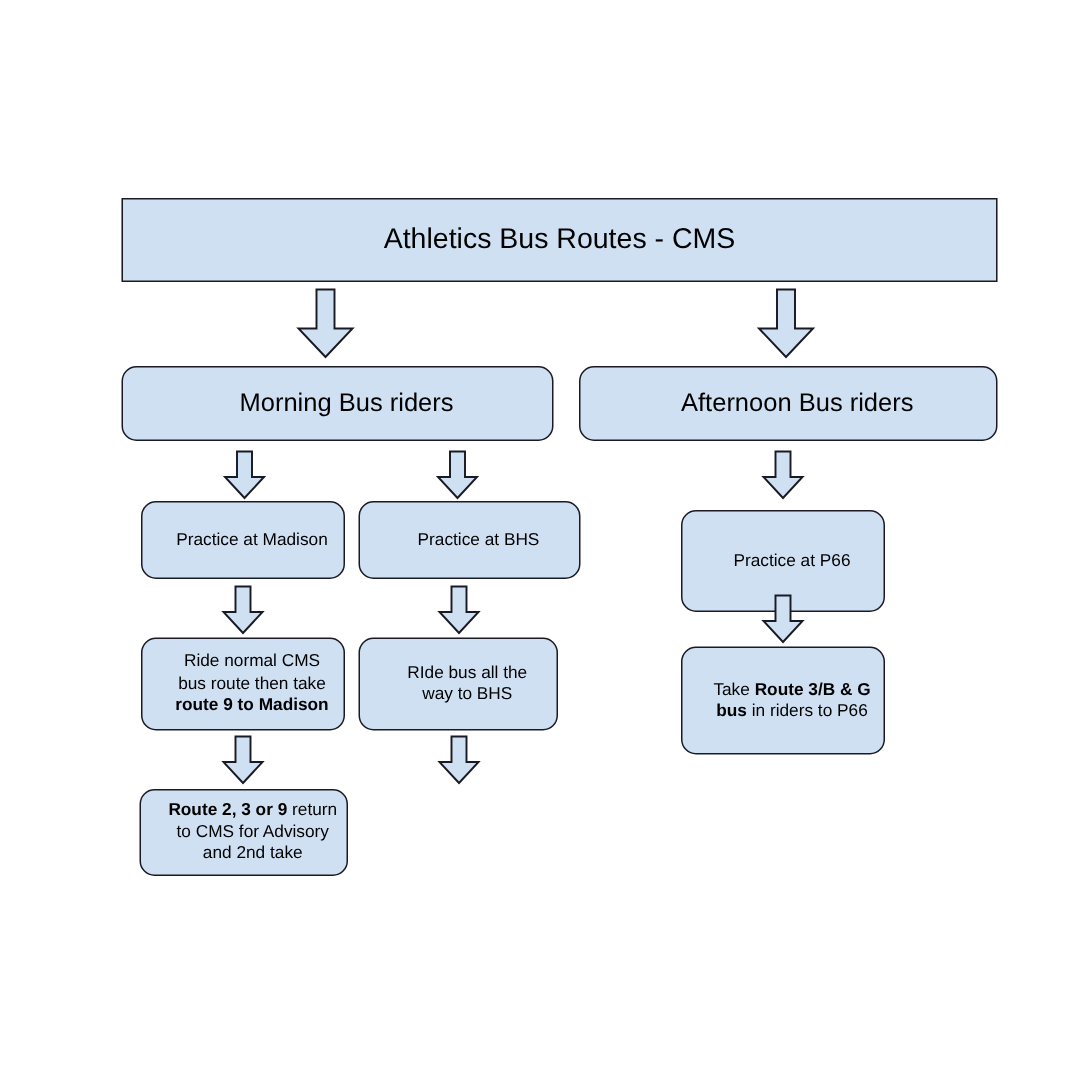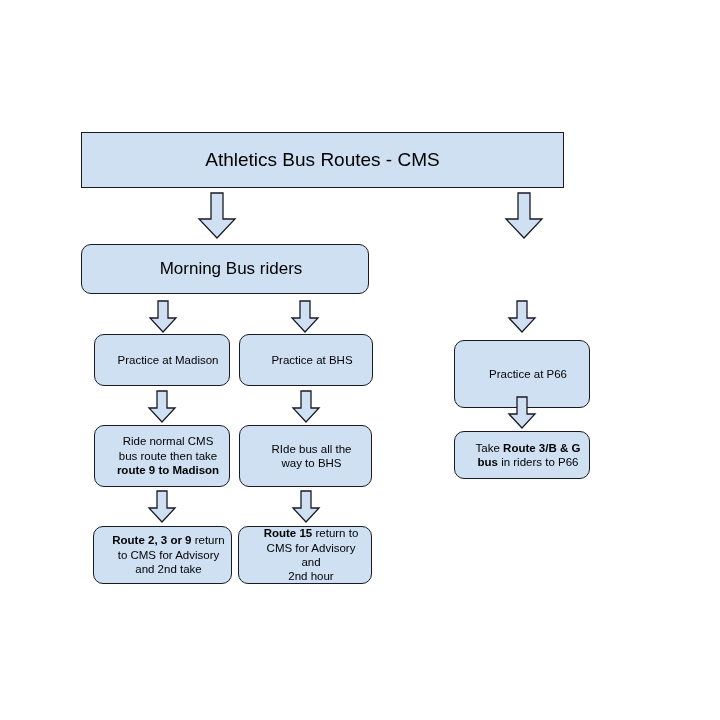--- a/index.html
+++ b/index.html
@@ -55,40 +55,43 @@
   .arrow {
     position: absolute;
   }
   .arrow svg { display: block; }
 </style>
 </head>
 <body>
 
 <div id="canvas">
 
-  <div class="node square title-node" style="left:81px; top:132px; width:483px; height:56px;">
+  <div class="node square title-node" style="left:81px; top:132px; width:584px; height:56px;">
     <span class="txt">Athletics Bus Routes - CMS</span>
   </div>
 
   <div class="arrow" style="left:197px; top:192px; width:40px; height:48px;">
     <svg width="40" height="48" viewBox="0 0 40 48">
       <polygon points="14,1 26,1 26,27 38,27 20,46 2,27 14,27" fill="#cfe0f3" stroke="#1a1a24" stroke-width="1.3"></polygon>
     </svg>
   </div>
 
   <div class="arrow" style="left:504px; top:192px; width:40px; height:48px;">
     <svg width="40" height="48" viewBox="0 0 40 48">
       <polygon points="14,1 26,1 26,27 38,27 20,46 2,27 14,27" fill="#cfe0f3" stroke="#1a1a24" stroke-width="1.3"></polygon>
     </svg>
   </div>
 
   <div class="node rounded level2-node" style="left:81px; top:244px; width:288px; height:50px;">
     <span class="txt">Morning Bus riders</span>
   </div>
 
+  <div class="node rounded level2-node" style="left:386px; top:244px; width:279px; height:50px;">
+    <span class="txt">Afternoon Bus riders</span>
+  </div>
 
   <div class="arrow" style="left:148px; top:300px; width:30px; height:34px;">
     <svg width="30" height="34" viewBox="0 0 30 34">
       <polygon points="10,1 20,1 20,18 28,18 15,32 2,18 10,18" fill="#cfe0f3" stroke="#1a1a24" stroke-width="1.3"></polygon>
     </svg>
   </div>
 
   <div class="arrow" style="left:290px; top:300px; width:30px; height:34px;">
     <svg width="30" height="34" viewBox="0 0 30 34">
       <polygon points="10,1 20,1 20,18 28,18 15,32 2,18 10,18" fill="#cfe0f3" stroke="#1a1a24" stroke-width="1.3"></polygon>
@@ -98,21 +101,21 @@
   <div class="arrow" style="left:507px; top:300px; width:30px; height:34px;">
     <svg width="30" height="34" viewBox="0 0 30 34">
       <polygon points="10,1 20,1 20,18 28,18 15,32 2,18 10,18" fill="#cfe0f3" stroke="#1a1a24" stroke-width="1.3"></polygon>
     </svg>
   </div>
 
   <div class="node rounded practice-node" style="left:94px; top:334px; width:136px; height:52px;">
     <span class="txt">Practice at Madison</span>
   </div>
 
-  <div class="node rounded practice-node" style="left:239px; top:334px; width:134px; height:52px;">
+  <div class="node rounded practice-node" style="left:239px; top:334px; width:148px; height:52px;">
     <span class="txt">Practice at BHS</span>
   </div>
 
   <div class="node rounded practice-node" style="left:454px; top:340px; width:136px; height:68px;">
     <span class="txt">Practice at P66</span>
   </div>
 
   <div class="arrow" style="left:147px; top:390px; width:30px; height:34px;">
     <svg width="30" height="34" viewBox="0 0 30 34">
       <polygon points="10,1 20,1 20,18 28,18 15,32 2,18 10,18" fill="#cfe0f3" stroke="#1a1a24" stroke-width="1.3"></polygon>
@@ -139,21 +142,21 @@
     </span>
   </div>
 
   <div class="node rounded detail-node" style="left:239px; top:425px; width:133px; height:62px;">
     <span class="txt">
       <span>RIde bus all the</span><br>
       <span>way to BHS</span>
     </span>
   </div>
 
-  <div class="node rounded detail-node" style="left:454px; top:431px; width:136px; height:48px;">
+  <div class="node rounded detail-node" style="left:454px; top:431px; width:136px; height:72px;">
     <span class="txt">
       <span>Take </span><b>Route 3/B &amp; G</b><br>
       <b>bus</b><span> in riders to P66</span>
     </span>
   </div>
 
   <div class="arrow" style="left:147px; top:490px; width:30px; height:34px;">
     <svg width="30" height="34" viewBox="0 0 30 34">
       <polygon points="10,1 20,1 20,18 28,18 15,32 2,18 10,18" fill="#cfe0f3" stroke="#1a1a24" stroke-width="1.3"></polygon>
     </svg>
@@ -166,21 +169,14 @@
   </div>
 
   <div class="node rounded detail-node" style="left:93px; top:526px; width:139px; height:58px;">
     <span class="txt">
       <b>Route 2, 3 or 9</b><span>  return</span><br>
       <span>to CMS for Advisory</span><br>
       <span>and 2nd take</span>
     </span>
   </div>
 
-  <div class="node rounded detail-node" style="left:238px; top:526px; width:134px; height:58px;">
-    <span class="txt">
-      <b>Route 15</b><span> return to</span><br>
-      <span>CMS for Advisory and</span><br>
-      <span>2nd hour</span>
-    </span>
-  </div>
 
 </div>
 
 </body></html>

